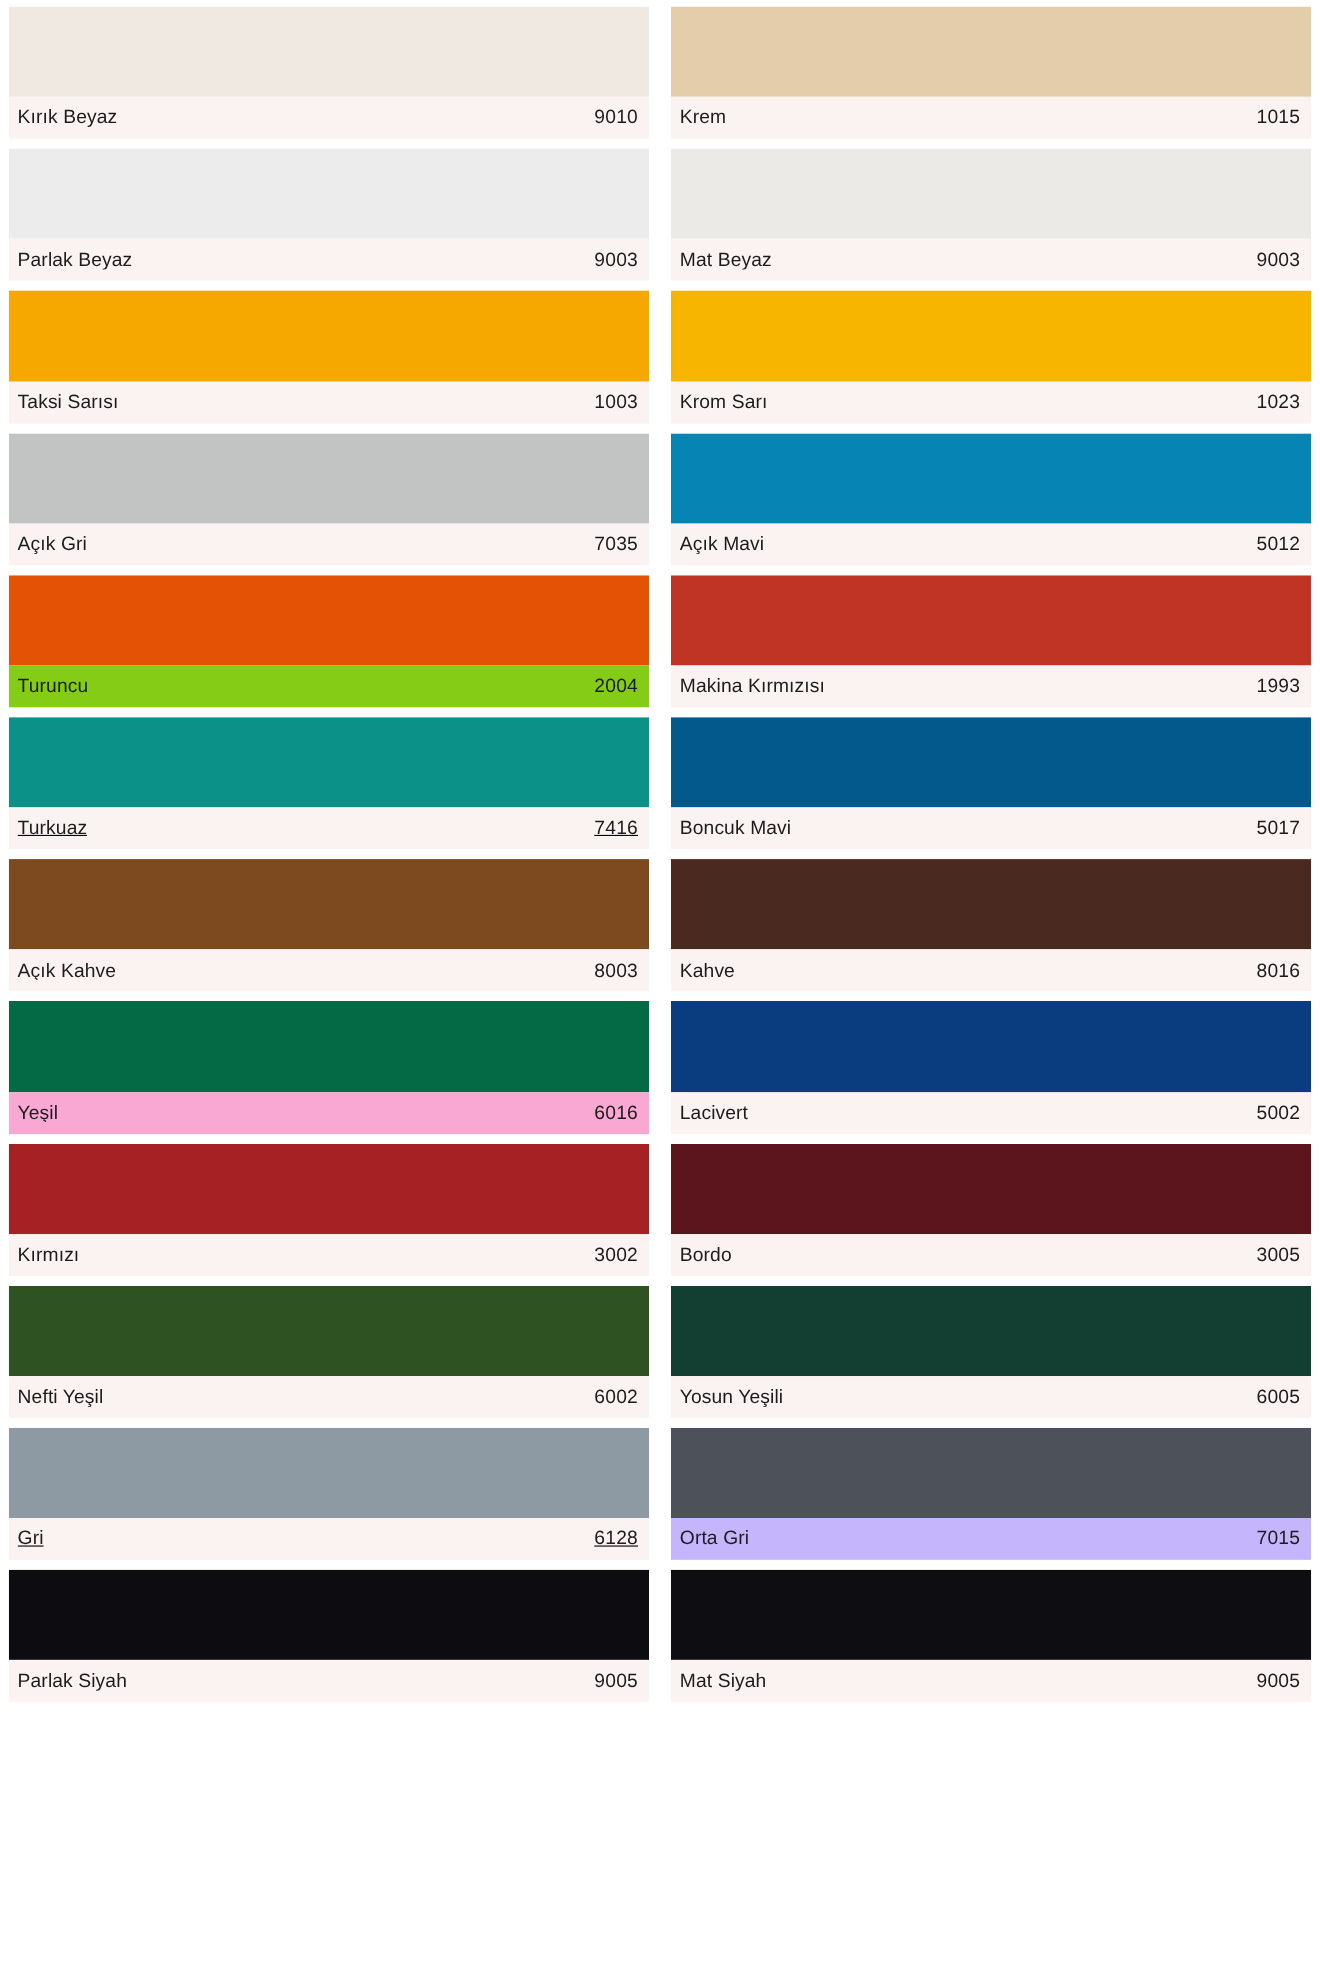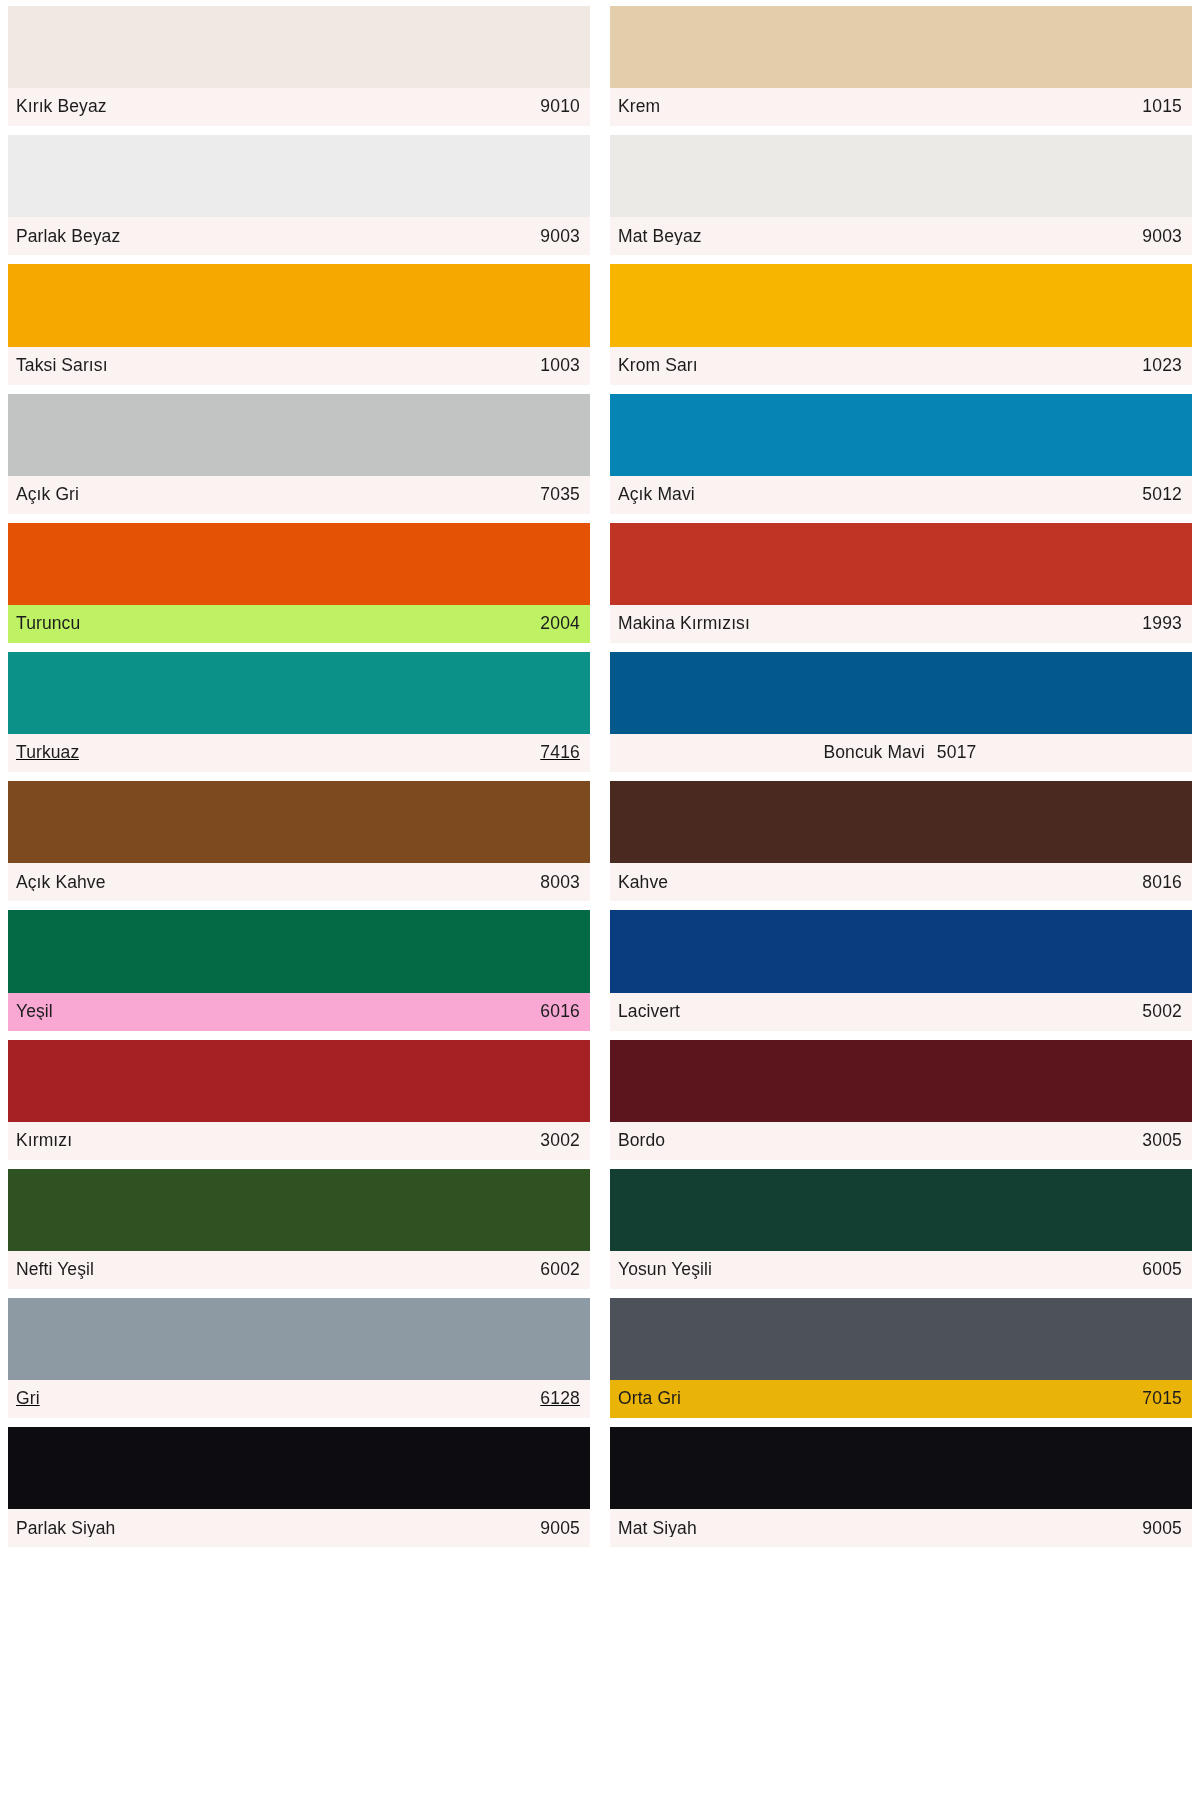--- a/index.html
+++ b/index.html
@@ -135,42 +135,42 @@
       </div>
       <div class="swatch-cell">
         <div class="swatch-color" style="background: rgb(6, 132, 180);"></div>
         <div class="swatch-caption" style="background: rgb(251, 242, 242);">
           <span class="swatch-name">Açık Mavi</span>
           <span class="swatch-code">5012</span>
         </div>
       </div>
       <div class="swatch-cell">
         <div class="swatch-color" style="background: rgb(227, 82, 5);"></div>
-        <div class="swatch-caption" style="background: #bef264;">
+        <div class="swatch-caption" style="background: #84cc16;">
           <span class="swatch-name">Turuncu</span>
           <span class="swatch-code">2004</span>
         </div>
       </div>
       <div class="swatch-cell">
         <div class="swatch-color" style="background: rgb(192, 52, 38);"></div>
         <div class="swatch-caption" style="background: rgb(251, 242, 242);">
           <span class="swatch-name">Makina Kırmızısı</span>
           <span class="swatch-code">1993</span>
         </div>
       </div>
       <div class="swatch-cell">
         <div class="swatch-color" style="background: rgb(12, 145, 137);"></div>
         <div class="swatch-caption" style="background: rgb(251, 242, 242); text-decoration: underline;">
           <span class="swatch-name">Turkuaz</span>
           <span class="swatch-code">7416</span>
         </div>
       </div>
       <div class="swatch-cell">
         <div class="swatch-color" style="background: rgb(3, 89, 140);"></div>
-        <div class="swatch-caption" style="background: rgb(251, 242, 242); justify-content: center;">
+        <div class="swatch-caption" style="background: rgb(251, 242, 242);">
           <span class="swatch-name">Boncuk Mavi</span>
           <span class="swatch-code">5017</span>
         </div>
       </div>
       <div class="swatch-cell">
         <div class="swatch-color" style="background: rgb(125, 74, 32);"></div>
         <div class="swatch-caption" style="background: rgb(251, 242, 242);">
           <span class="swatch-name">Açık Kahve</span>
           <span class="swatch-code">8003</span>
         </div>
@@ -226,21 +226,21 @@
       </div>
       <div class="swatch-cell">
         <div class="swatch-color" style="background: rgb(142, 154, 163);"></div>
         <div class="swatch-caption" style="background: rgb(251, 242, 242); text-decoration: underline;">
           <span class="swatch-name">Gri</span>
           <span class="swatch-code">6128</span>
         </div>
       </div>
       <div class="swatch-cell">
         <div class="swatch-color" style="background: rgb(77, 81, 89);"></div>
-        <div class="swatch-caption" style="background: #eab308;">
+        <div class="swatch-caption" style="background: #c4b5fd;">
           <span class="swatch-name">Orta Gri</span>
           <span class="swatch-code">7015</span>
         </div>
       </div>
       <div class="swatch-cell">
         <div class="swatch-color" style="background: rgb(13, 12, 17);"></div>
         <div class="swatch-caption" style="background: rgb(251, 242, 242);">
           <span class="swatch-name">Parlak Siyah</span>
           <span class="swatch-code">9005</span>
         </div>

